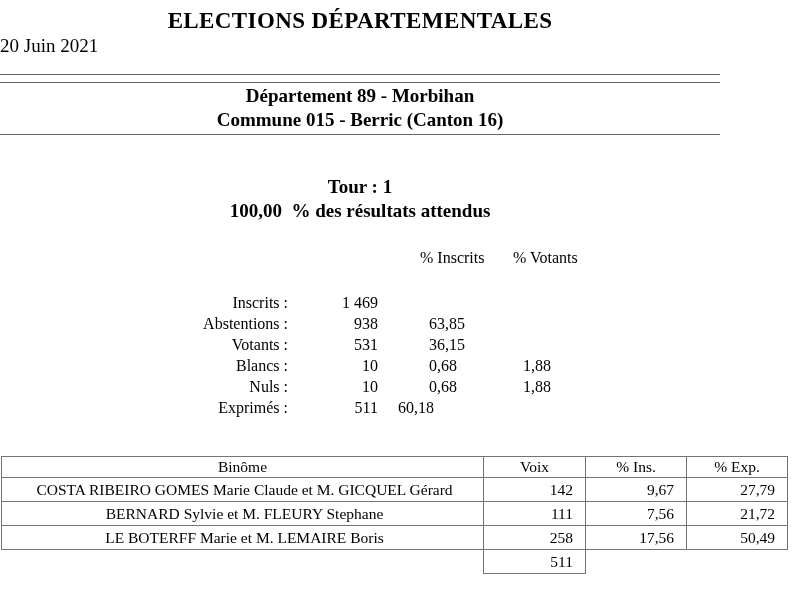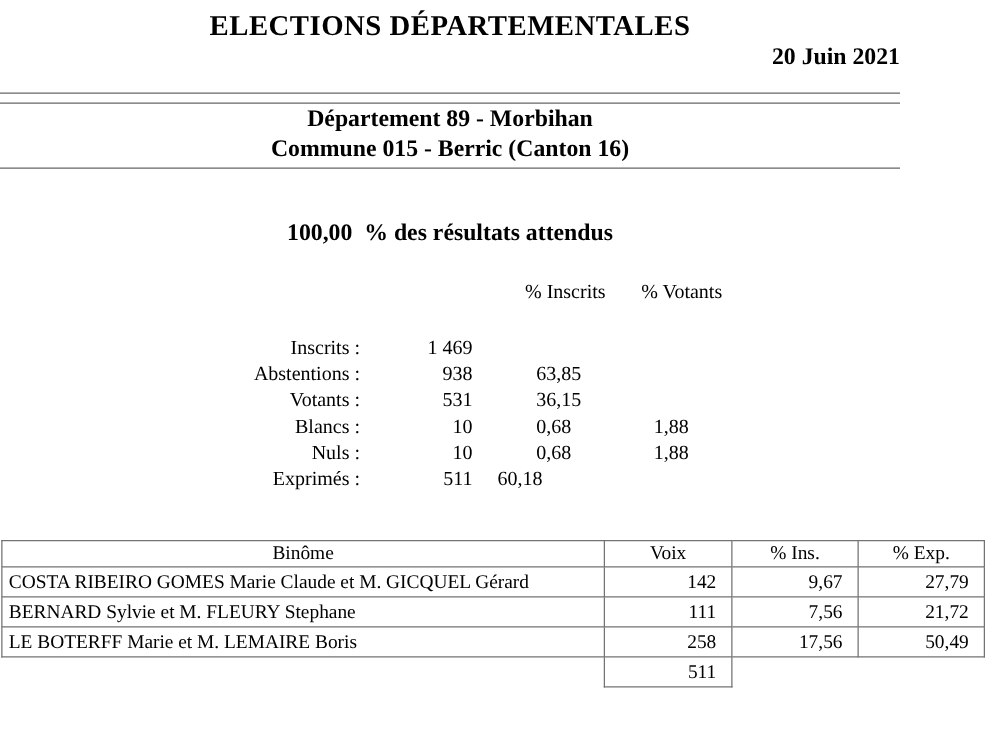--- a/index.html
+++ b/index.html
@@ -9,21 +9,21 @@
     font-family:"Liberation Serif", serif;
   }
   .page { width:720px; height:600px; position:relative; }
 
   
   .title {
     padding-top:7px; text-align:center;
     font-size:23px; font-weight:bold; line-height:27px; letter-spacing:0.4px;
   }
   .subtitle {
-    text-align:right; font-size:19px; font-weight:bold; line-height:24px;
+    text-align:left; font-size:19px; font-weight:normal; line-height:24px;
   }
 
   
   hr.rule { border:none; border-top:1px solid #666; margin:16px 0 0 0; }
   .locbox {
     margin-top:7px;
     border-top:1px solid #666; border-bottom:1px solid #666;
     padding:1px 0 2px 0;
   }
   .locline { text-align:center; font-size:19px; font-weight:bold; line-height:24px; }
@@ -48,40 +48,41 @@
   
   table.results {
     margin-top:38px; margin-left:1px;
     border-collapse:collapse; table-layout:fixed;
     width:786px; font-size:15.5px;
   }
   .results th, .results td { font-weight:normal; overflow:hidden; white-space:nowrap; }
   .results th.b, .results td.b { border:1px solid #737373; }
   .results th { height:17px; text-align:center; }
   .results td { height:21px; }
-  td.name { text-align:left; padding-left:5px; }
+  td.name { text-align:center; padding-left:5px; }
   td.num  { text-align:right; padding-right:12px; }
   td.nob  { border:none; }
 </style>
 </head>
 <body>
 
 <div class="page">
 
   <div class="title">ELECTIONS DÉPARTEMENTALES</div>
   <div class="subtitle">20 Juin 2021</div>
 
   <hr class="rule">
 
   <div class="locbox">
     <div class="locline">Département 89 - Morbihan</div>
     <div class="locline">Commune 015 - Berric (Canton 16)</div>
   </div>
 
   <div class="tour">
+    <div class="tourline">Tour : 1</div>
     <div class="tourline progress">100,00  % des résultats attendus</div>
   </div>
 
   <div class="stats">
     <div class="stats-row stats-head">
       <div class="sl"></div>
       <div class="sv"></div>
       <div class="head-pi">% Inscrits</div>
       <div class="head-pv">% Votants</div>
     </div>

